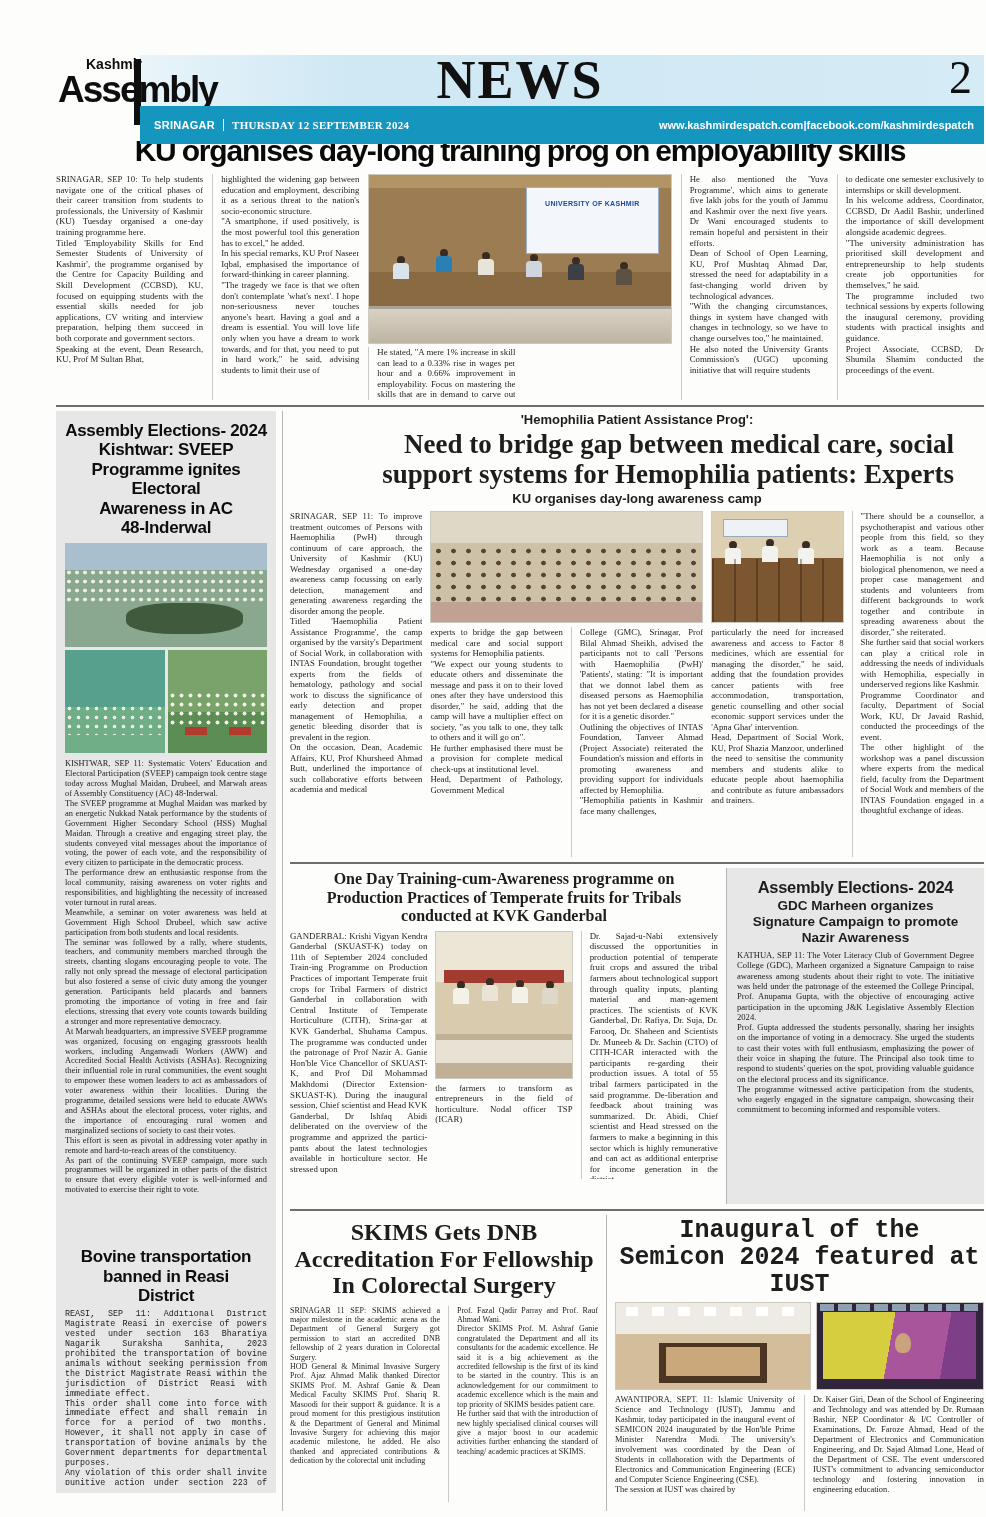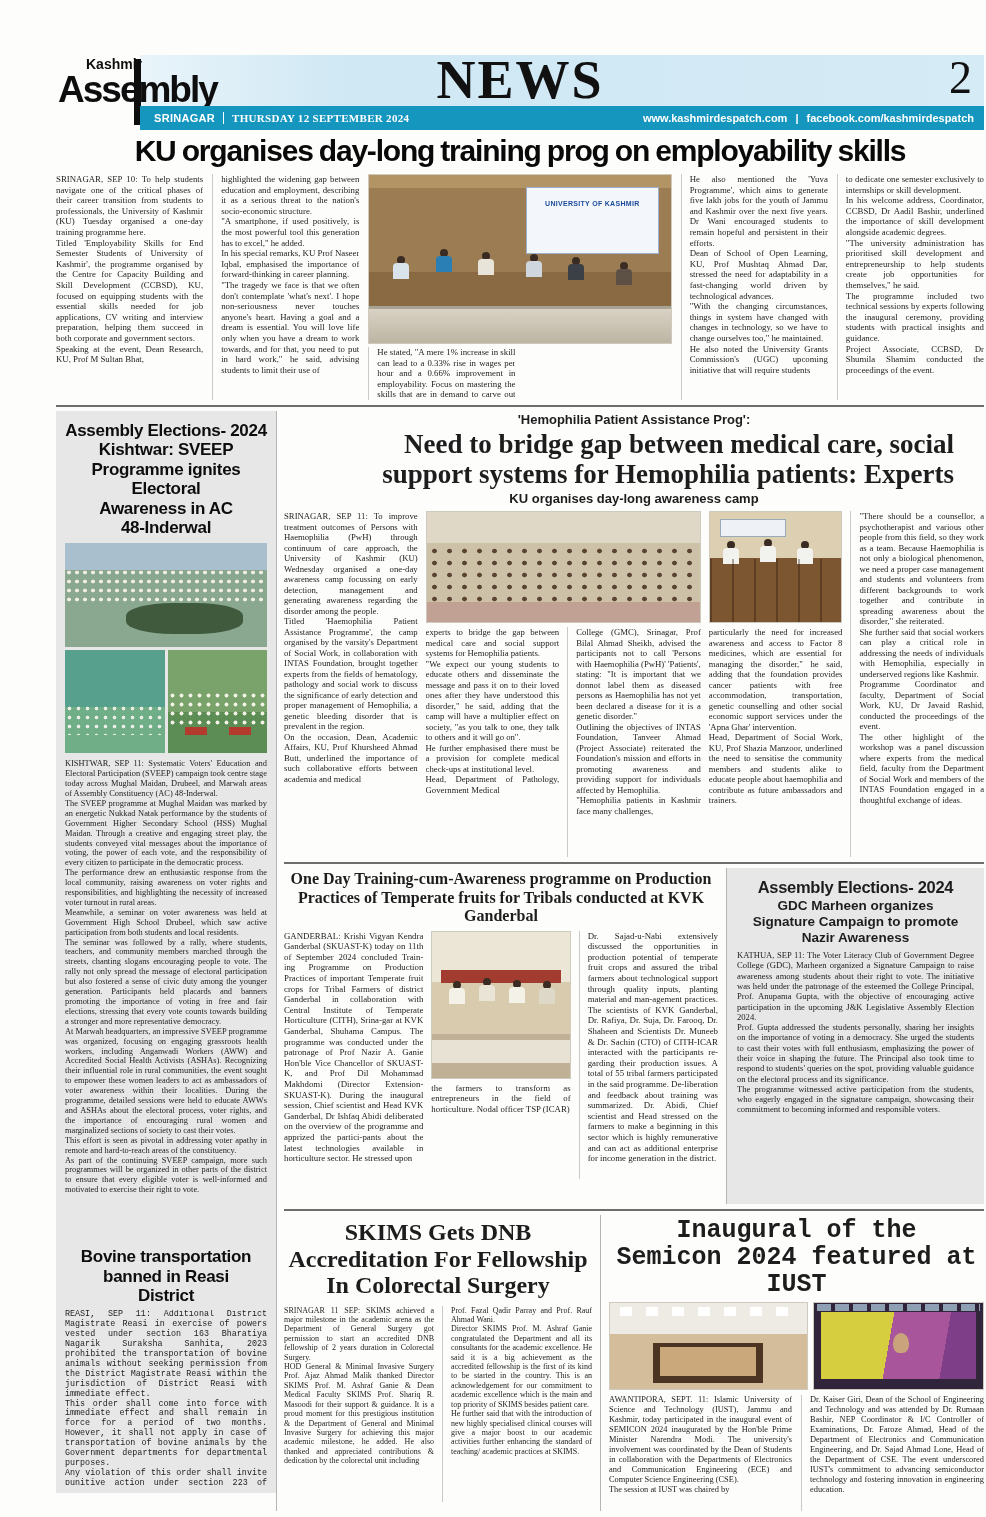--- a/index.html
+++ b/index.html
@@ -3,25 +3,25 @@
 <meta charset="utf-8">
 <style>
   * { margin:0; padding:0; box-sizing:border-box; }
   html,body { background:#f2f2f0; }
   body { width:986px; height:1517px; font-family:"Liberation Serif", serif; color:#1d1d1d; }
   .page { width:986px; height:1517px; background:#fdfdfc; padding:55px 2px 6px 56px; position:relative; overflow:hidden; }
 
   
   .masthead { position:relative; height:72px; }
   .mast-band { position:absolute; top:0; left:84px; right:0; height:51px; background:linear-gradient(90deg,#e9f4fa,#cfe8f4 25%,#d5ebf6); }
-  .teal-bar { position:absolute; top:51px; left:84px; right:0; height:24px; background:#1496bf; color:#fff; display:flex; justify-content:space-between; align-items:center; padding:0 10px 0 14px; font-family:"Liberation Sans",sans-serif; }
+  .teal-bar { position:absolute; top:51px; left:84px; right:0; height:38px; background:#1496bf; color:#fff; display:flex; justify-content:space-between; align-items:center; padding:0 10px 0 14px; font-family:"Liberation Sans",sans-serif; }
   .teal-left { font-weight:bold; font-size:11px; letter-spacing:.3px; display:flex; align-items:center; gap:8px; }
   .teal-left .date { font-family:"Liberation Serif",serif; font-weight:bold; }
   .teal-sep { border-left:1.5px solid #fff; height:12px; display:inline-block; }
-  .teal-right { font-size:11px; font-weight:bold; display:flex; align-items:center; gap:8px; }
+  .teal-right { font-size:11px; font-weight:bold; display:flex; align-items:center; }
   .logo { position:absolute; top:2px; left:2px; width:150px; color:#0e0e0e; line-height:1; }
   .logo .k { font-family:"Liberation Sans",sans-serif; font-weight:bold; font-size:14px; margin-left:28px; }
   .logo .d { font-family:"Liberation Sans",sans-serif; font-weight:bold; font-size:37px; letter-spacing:-2px; }
   .logo-bar { position:absolute; top:4px; left:78px; width:7px; height:66px; background:#0e0e0e; }
   .news-title { position:absolute; top:-6px; left:0; right:0; text-align:center; font-family:"Liberation Serif",serif; font-weight:bold; font-size:54px; letter-spacing:2px; color:#111; }
   .page-num { position:absolute; top:-4px; right:12px; font-family:"Liberation Serif",serif; font-size:46px; color:#111; }
 
   
   .headline-main { margin:7px 0 6px; text-align:center; font-family:"Liberation Sans",sans-serif; font-weight:bold; font-size:30px; letter-spacing:-1.2px; word-spacing:-1px; color:#090909; white-space:nowrap; overflow:hidden; }
 
@@ -71,21 +71,21 @@
   .sem-photos { display:grid; grid-template-columns:53% 1fr; gap:5px; height:88px; margin:4px 0 5px; }
   .photo-semA { background:linear-gradient(#edebe4 0 36%, #d3bd9b 36% 100%); }
   .photo-semA::before { content:""; position:absolute; top:4%; left:5%; right:5%; height:10%; background-image:repeating-linear-gradient(90deg,#fff 0 12px, transparent 12px 26px); }
   .photo-semA .utable { position:absolute; left:22%; right:22%; top:46%; bottom:8%; border:7px solid #4c3422; border-top-width:4px; background:#caa87c; }
   .photo-semB { background:#30253a; }
   .photo-semB .screen { position:absolute; inset:10% 4% 12% 4%; background:linear-gradient(100deg,#d6ce3e 0 44%, #a8559b 44% 78%, #7e3f88 78% 100%); }
   .photo-semB .face { position:absolute; top:34%; left:47%; width:16px; height:20px; border-radius:50% 50% 40% 40%; background:#caa27c; }
   .photo-semB .thumbs { position:absolute; top:1%; left:2%; right:2%; height:8%; background-image:repeating-linear-gradient(90deg,#8fa0b5 0 14px,#30253a 14px 18px); }
 
   
-  .main-grid { display:grid; grid-template-columns:220px 1fr; }
+  .main-grid { display:grid; grid-template-columns:220px 1fr; column-gap:6px; }
   .rail { background:#e7e7e7; padding:10px 9px 8px; overflow:hidden; height:1082px; display:flex; flex-direction:column; }
   .rail-title { font-family:"Liberation Sans",sans-serif; font-weight:bold; font-size:17px; line-height:1.14; text-align:center; letter-spacing:-.3px; white-space:pre-line; color:#0d0d0d; }
   .rail-body { font-size:8.4px; line-height:9.9px; text-align:justify; white-space:pre-line; overflow:hidden; }
   .rail-body.sv { height:478px; }
   .rail-title.bov { margin:10px 0 5px; }
   .rail-body.bv { flex:1;font-family:Liberation Mono, monospace; }
   .right { border-left:1px solid #b5b5b5; padding-left:7px; overflow:hidden; }
 
   
   .kicker { text-align:center; font-family:"Liberation Sans",sans-serif; font-weight:bold; font-size:13px; margin-top:1px; }

